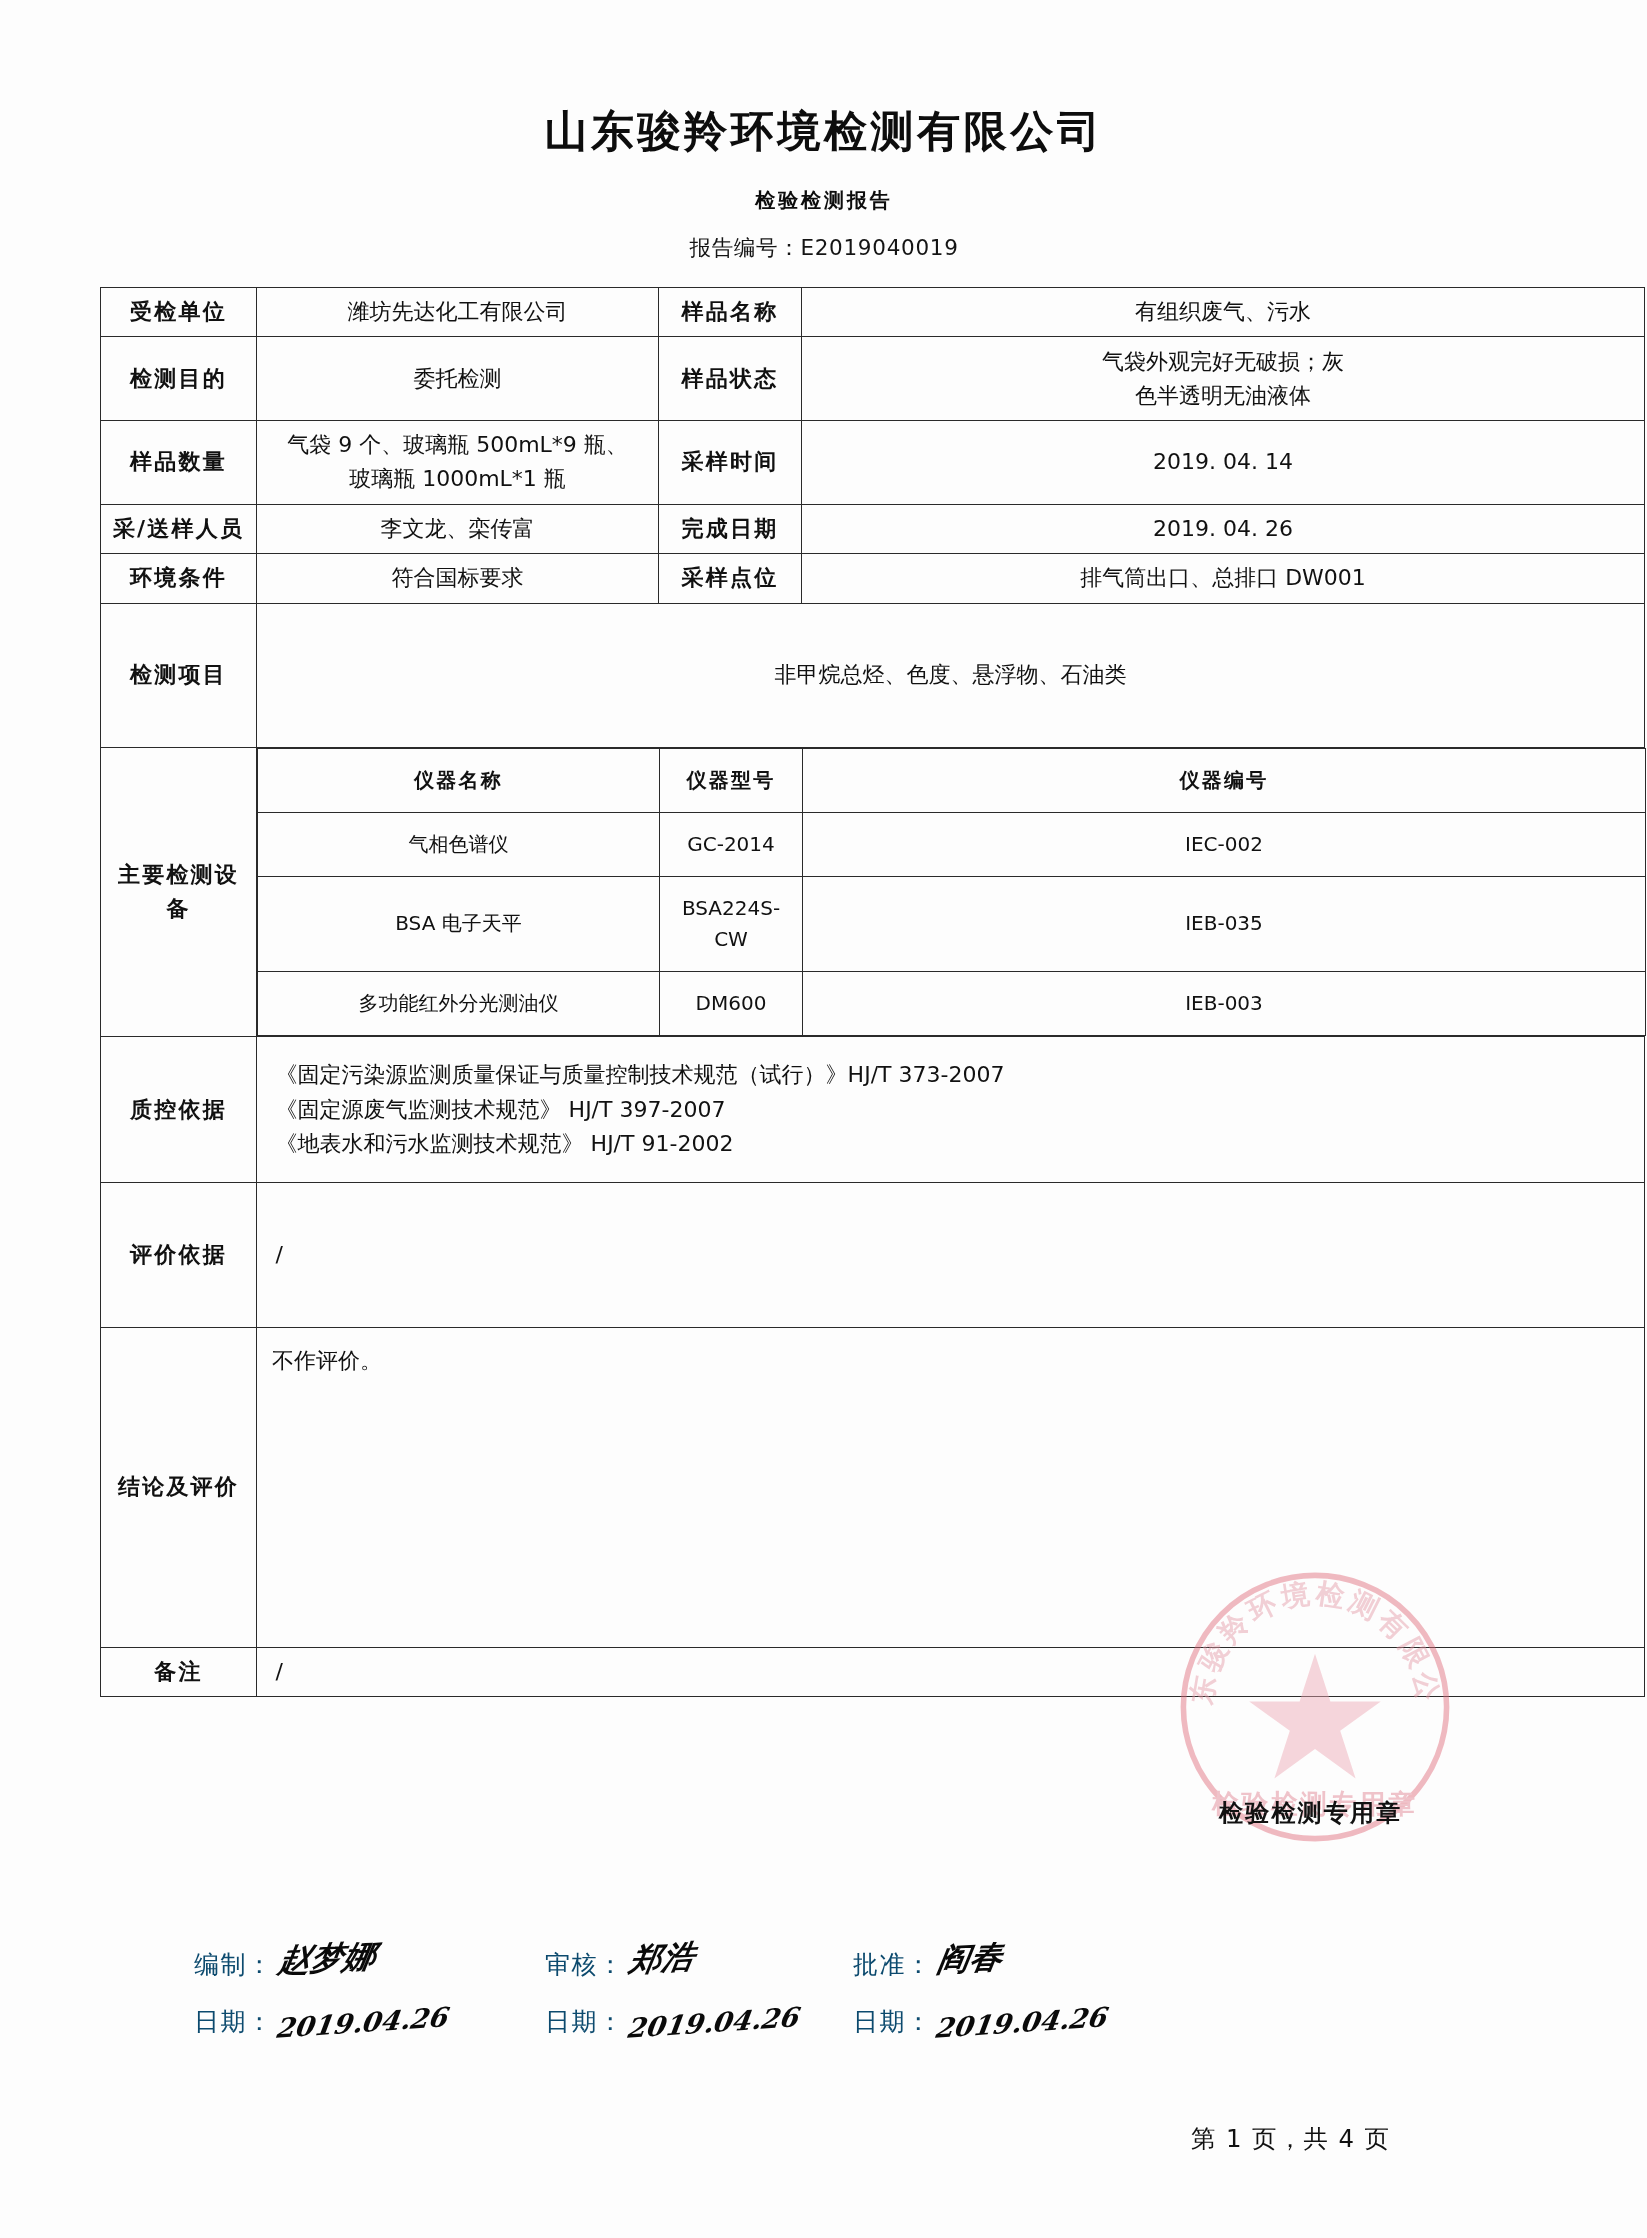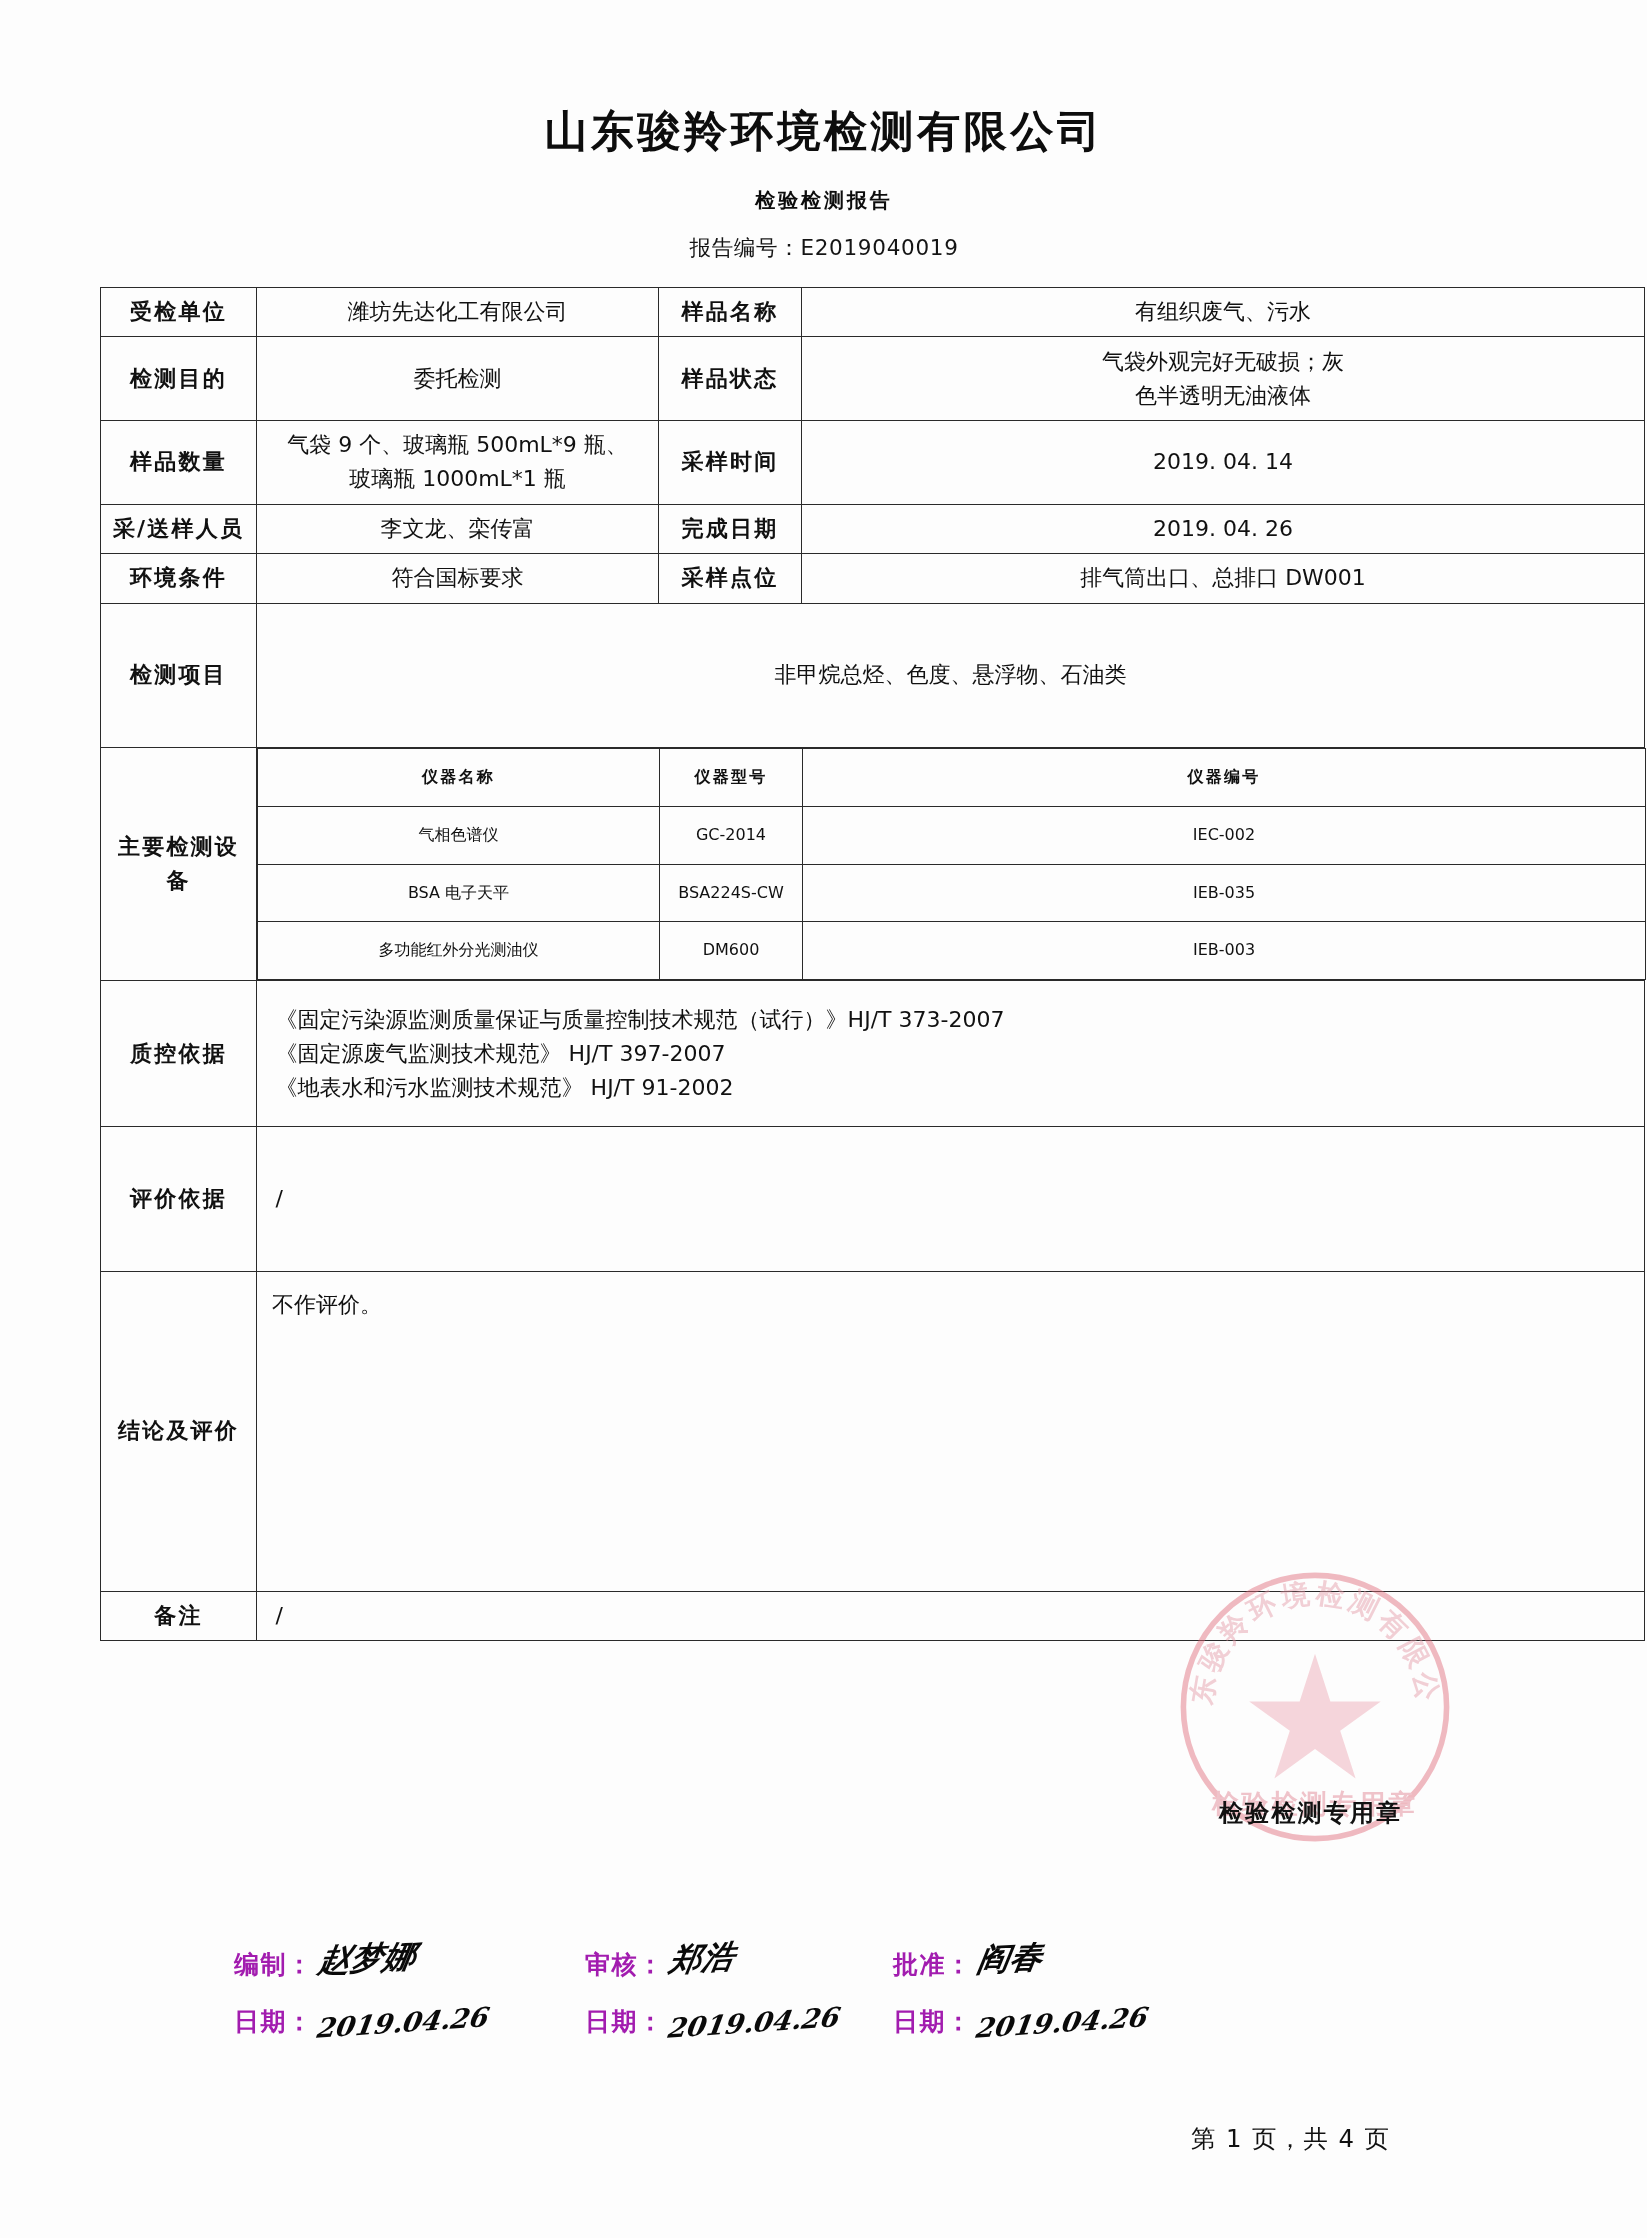--- a/index.html
+++ b/index.html
@@ -89,21 +89,21 @@
   col.c4 { width: 843px; }
 
   
   table.equip {
     width: 100%;
     border-collapse: collapse;
     table-layout: fixed;
   }
   table.equip td {
     border: 1.4px solid #2a2a2a;
-    font-size: 16px;
+    font-size: 20px;
     text-align: center;
     padding: 16px 5.7px;
     color: #111111;
   }
   .equip-host { padding: 0 !important; border: 0 !important; }
   col.e1 { width: 402px; }
   col.e2 { width: 143px; }
   col.e3 { width: 843px; }
 
   .qc-cell {
@@ -159,25 +159,24 @@
   }
   .sig-col {
     display: flex;
     align-items: flex-end;
   }
   .sig-col.a { width: 351px; }
   .sig-col.b { width: 308px; }
   .sig-col.c { width: 308px; }
   .sig-label {
     font-size: 25px;
-    font-weight: bold;
+    font-weight: normal;
     letter-spacing: 1.4px;
     white-space: nowrap;
-    color: #a21caf;
-    margin-left: 40px;
+    color: #0c4a6e;
   }
   .handwrite {
     font-family: "DejaVu Serif", "Liberation Serif", serif;
     font-style: italic;
     font-weight: bold;
     font-size: 32px;
     margin-left: 5.7px;
     transform: skewX(-12deg) rotate(-3deg);
     color: #0a0a0a;
     white-space: nowrap;

